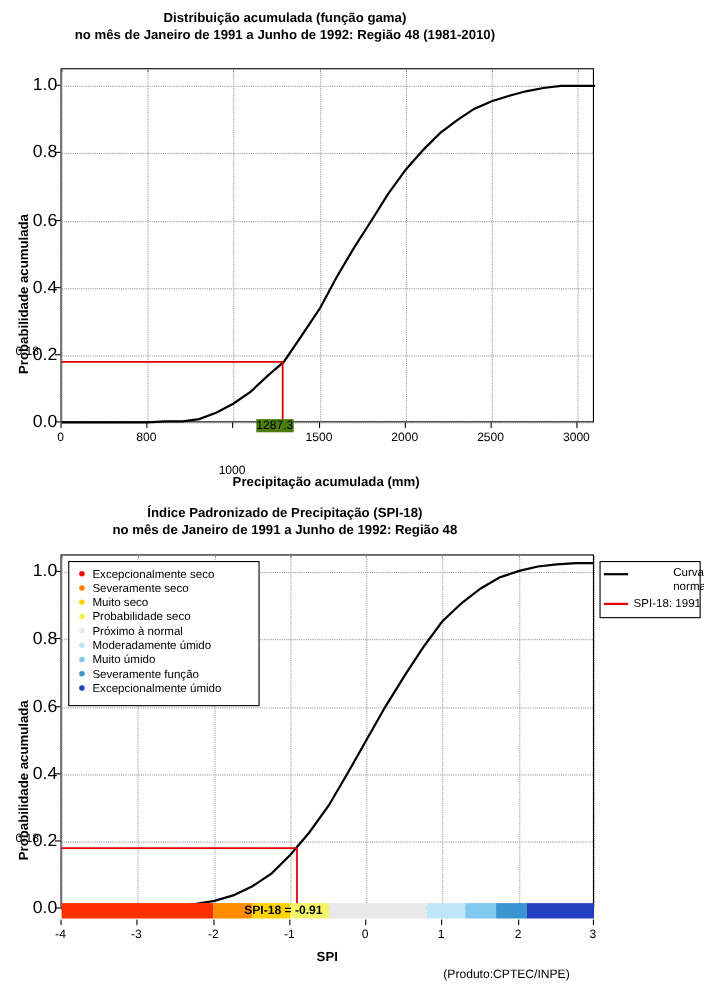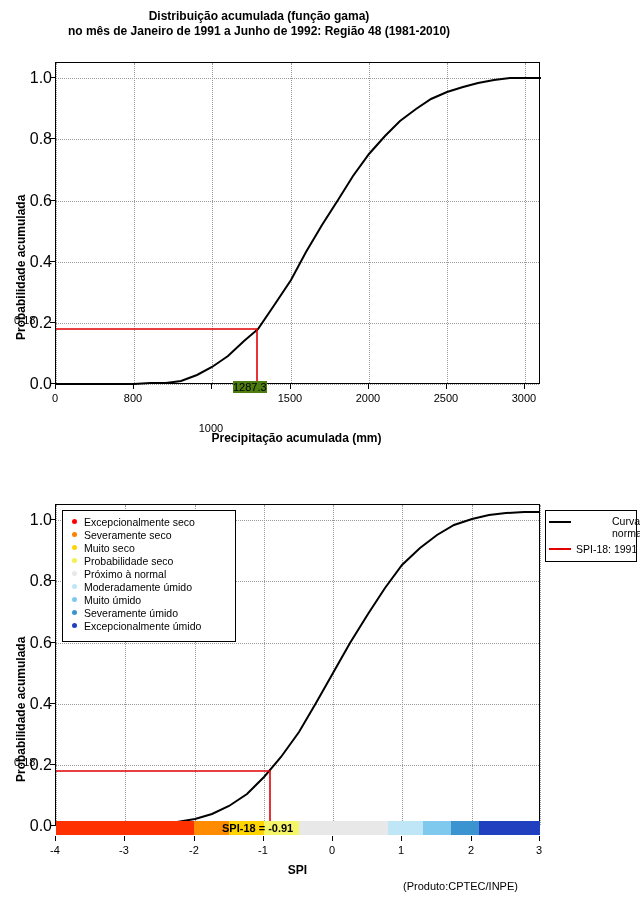--- a/index.html
+++ b/index.html
@@ -250,20 +250,24 @@
   <div class="tick-label-x" style="left:499px; top:392px;">3000</div>
 
   <div class="marker-label" style="left:233px; top:381px;">1287.3</div>
 
   <div class="axis-label" style="left:54px; top:431px; width:485px;text-align:center;">Precipitação acumulada (mm)</div>
 
 </div>
 
 <div class="panel" id="panel-bottom">
 
+  <div class="chart-title" id="title-bottom">
+    <div>Índice Padronizado de Precipitação (SPI-18)</div>
+    <div>no mês de Janeiro de 1991 a Junho de 1992: Região 48</div>
+  </div>
 
   <div class="axis-label axis-label-y" style="left:14px; top:332px;">Probabilidade acumulada</div>
 
   <div class="plot-frame" id="plot-bottom">
 
     <div class="gridline-v" style="left:0px;"></div>
     <div class="gridline-v" style="left:69px;"></div>
     <div class="gridline-v" style="left:139px;"></div>
     <div class="gridline-v" style="left:208px;"></div>
     <div class="gridline-v" style="left:277px;"></div>
@@ -364,21 +368,21 @@
     <div class="legend-row">
       <span class="legend-dot" style="background:#bfe6f7;"></span>
       <span>Moderadamente úmido</span>
     </div>
     <div class="legend-row">
       <span class="legend-dot" style="background:#7fc8ee;"></span>
       <span>Muito úmido</span>
     </div>
     <div class="legend-row">
       <span class="legend-dot" style="background:#3b93d0;"></span>
-      <span>Severamente úmido</span>
+      <span>Severamente função</span>
     </div>
     <div class="legend-row">
       <span class="legend-dot" style="background:#2040c0;"></span>
       <span>Excepcionalmente úmido</span>
     </div>
   </div>
 
   <div class="legend-box" style="left:545px; top:60px; width:92px; height:52px; padding:4px 3px;">
     <div class="legend-row" style="align-items:flex-start; height:24px;">
       <span class="legend-swatch-line" style="border-top-color:#000000; margin-top:6px;"></span>

